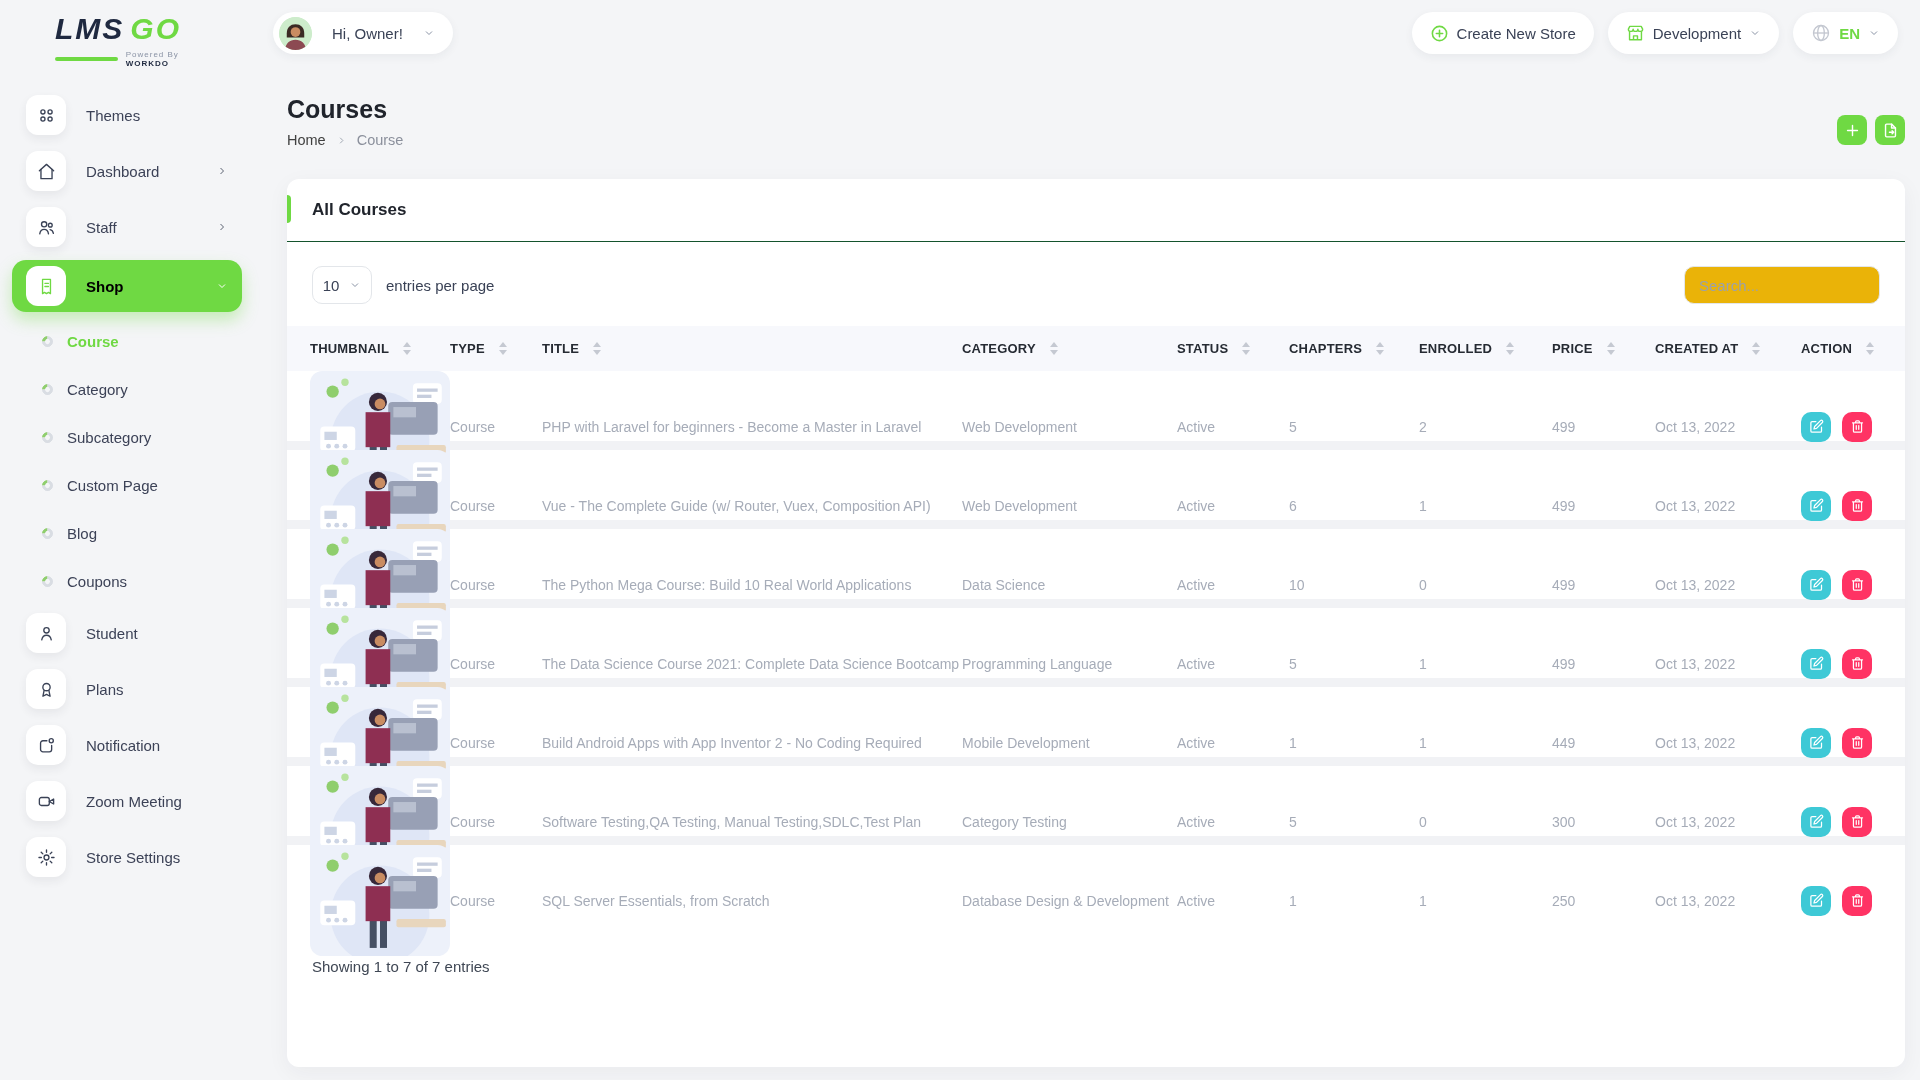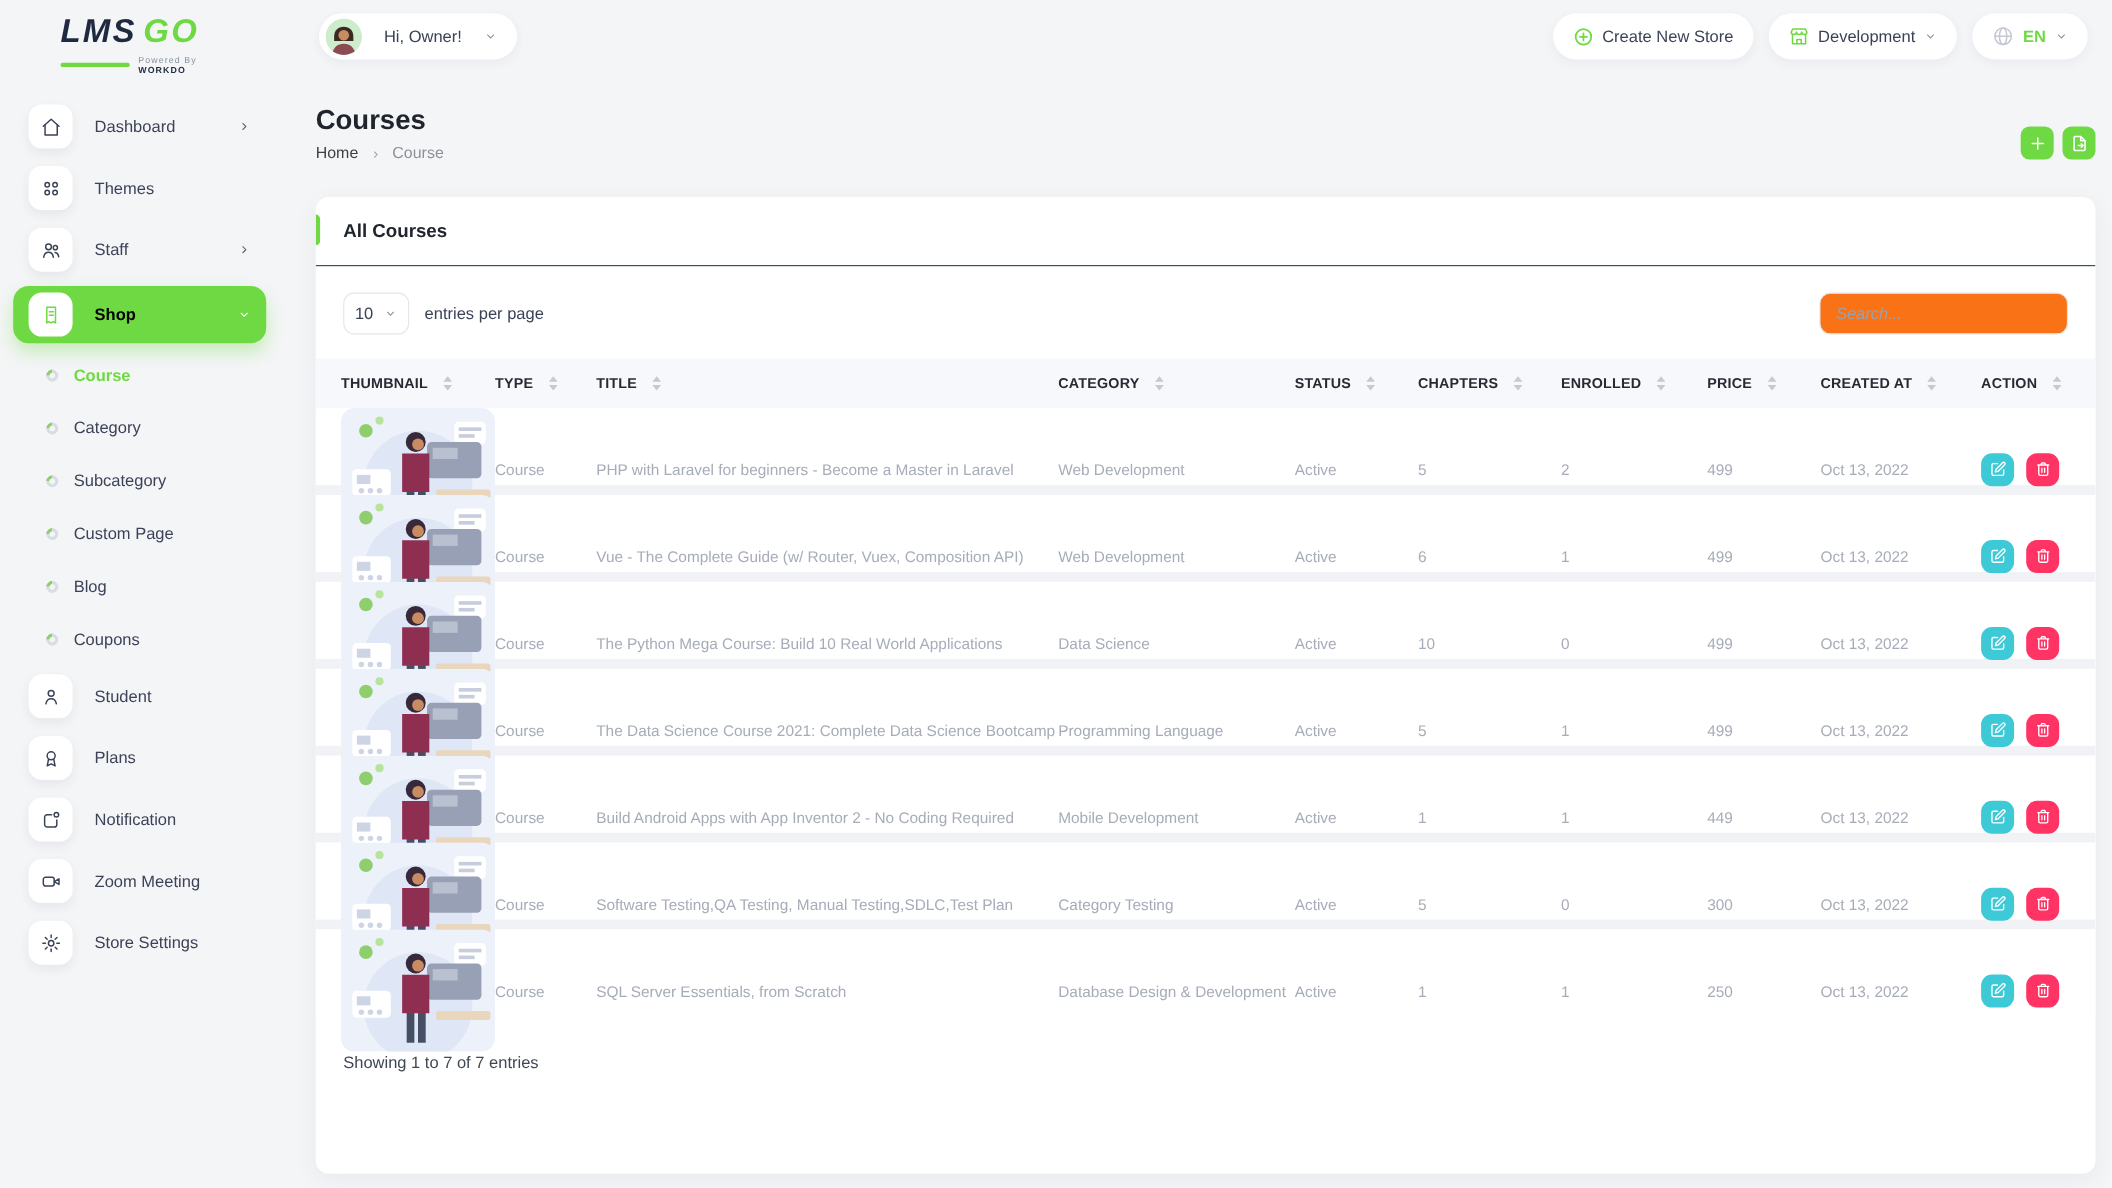--- a/index.html
+++ b/index.html
@@ -21,21 +21,21 @@
   .logo-line2 { display:flex; align-items:center; gap:8px; margin-top:4px; }
   .logo-bar { width:70px; height:4px; background:#6fd943; border-radius:2px; }
   .powered { font-size:8px; letter-spacing:1px; color:#8a93a5; font-style:normal; }
   .powered b { color:#1f2940; }
 
   .pill {
     background:#fff; border-radius:22px; height:42px; display:flex; align-items:center;
     gap:8px; padding:0 18px; box-shadow:0 3px 10px rgba(40,45,60,0.06);
     font-size:15px; color:#3a4256; cursor:pointer;
   }
-  .user-pill { position:absolute; left:290px; top:12px; padding-left:6px;gap:20px; }
+  .user-pill { position:absolute; left:273px; top:12px; padding-left:6px;gap:20px; }
   .avatar { width:33px; height:33px; border-radius:50%; overflow:hidden; background:#cdeccb; flex:0 0 auto; }
   .top-right { position:absolute; right:22px; top:12px; display:flex; gap:14px; }
   .caret-down { width:12px; height:12px; stroke:#8a93a5; fill:none; stroke-width:2; }
   .green-txt { color:#6fd943; font-weight:700; }
 
   
   .sidebar { position:absolute; left:12px; top:92px; width:230px; }
   .side-item { display:flex; align-items:center; height:46px; margin-bottom:10px; cursor:pointer; position:relative; }
   .icon-box {
     width:40px; height:40px; border-radius:12px; background:#fff; margin-left:14px;
@@ -90,24 +90,23 @@
   .card-title { font-size:17px; font-weight:700; color:#20242c; }
 
   .controls { display:flex; justify-content:space-between; align-items:center; padding:24px 25px 22px; }
   .entries { display:flex; align-items:center; gap:14px; }
   .select-box {
     width:60px; height:38px; border:1px solid #e3e6ea; border-radius:10px; background:#fff;
     display:flex; align-items:center; justify-content:center; gap:10px; font-size:15px; color:#3a4256; cursor:pointer;
   }
   .entries-label { font-size:15px; color:#3a4256; }
   .search-input {
-    width:226px; height:38px; border:1px solid #e3e6ea; border-radius:10px; background:#f97316;
+    width:196px; height:38px; border:1px solid #e3e6ea; border-radius:10px; background:#eab308;
     padding:0 14px; font-size:15px; color:#3a4256; outline:none;
     font-family:"Liberation Sans", sans-serif;
-    font-style:italic;
   }
   .search-input::placeholder { color:#9aa1ad; }
 
   .trow {
     display:grid;
     grid-template-columns:140px 92px 420px 215px 112px 130px 133px 103px 146px 1fr;
     align-items:center; padding:0 23px;
   }
   .thead-row { background:#f7f8fc; height:45px; }
   .th-cell { display:flex; align-items:center; gap:14px; font-size:13px; font-weight:700; color:#262b33; letter-spacing:0.2px; cursor:pointer; }
@@ -190,40 +189,40 @@
         <path d="M6 9l6 6 6-6"></path>
       </svg>
   </div>
 </div>
 
 <div class="sidebar">
 
   <div class="side-item">
     <span class="icon-box">
       <svg viewBox="0 0 24 24">
+          <circle cx="7.5" cy="7.5" r="2.6"></circle>
+          <circle cx="16.5" cy="7.5" r="2.6"></circle>
+          <circle cx="7.5" cy="16.5" r="2.6"></circle>
+          <circle cx="16.5" cy="16.5" r="2.6"></circle>
+        </svg>
+    </span>
+    <span class="side-label">Themes</span>
+  </div>
+
+  <div class="side-item">
+    <span class="icon-box">
+      <svg viewBox="0 0 24 24">
           <path d="M3 11l9-8 9 8"></path>
           <path d="M5 9.5V21h14V9.5"></path>
         </svg>
     </span>
     <span class="side-label">Dashboard</span>
     <svg class="side-chevron" viewBox="0 0 24 24">
         <path d="M9 6l6 6-6 6"></path>
       </svg>
-  </div>
-
-  <div class="side-item">
-    <span class="icon-box">
-      <svg viewBox="0 0 24 24">
-          <circle cx="7.5" cy="7.5" r="2.6"></circle>
-          <circle cx="16.5" cy="7.5" r="2.6"></circle>
-          <circle cx="7.5" cy="16.5" r="2.6"></circle>
-          <circle cx="16.5" cy="16.5" r="2.6"></circle>
-        </svg>
-    </span>
-    <span class="side-label">Themes</span>
   </div>
 
   <div class="side-item">
     <span class="icon-box">
       <svg viewBox="0 0 24 24">
           <circle cx="9" cy="8" r="3.3"></circle>
           <path d="M3.5 20c.5-3.6 2.6-5.6 5.5-5.6s5 2 5.5 5.6"></path>
           <circle cx="16.8" cy="9" r="2.4"></circle>
           <path d="M16.5 14.6c2.4.4 3.7 2 4.2 4.9"></path>
         </svg>

